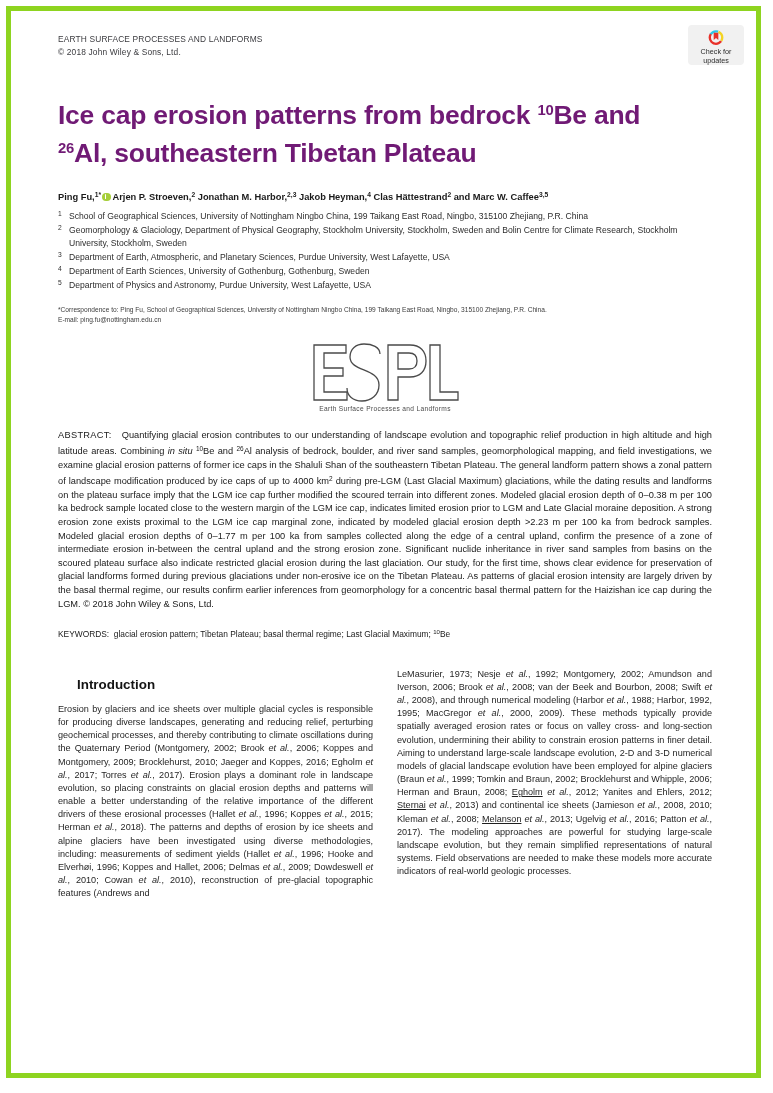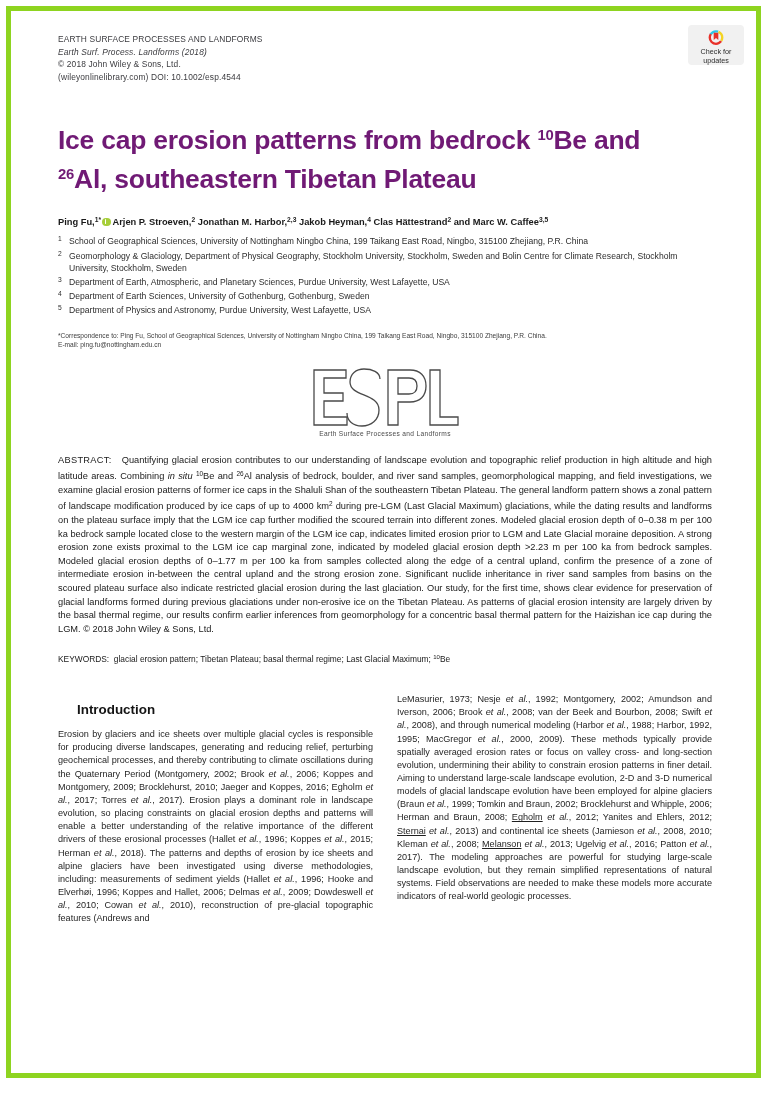--- a/index.html
+++ b/index.html
@@ -199,23 +199,21 @@
   .col-right { padding-top: 2px; }
 </style>
 </head>
 <body>
 
 <div id="page-frame">
   <div id="page-inner">
 
     <div class="journal-head">
       <span class="jh-line">EARTH SURFACE PROCESSES AND LANDFORMS</span>
-      <span class="jh-line jh-italic">Earth Surf. Process. Landforms (2018)</span>
       <span class="jh-line">© 2018 John Wiley &amp; Sons, Ltd.</span>
-      <span class="jh-line">(wileyonlinelibrary.com) DOI: 10.1002/esp.4544</span>
     </div>
 
     <div id="crossmark">
       <svg class="cm-ring" viewBox="0 0 40 40">
         <circle cx="20" cy="20" r="14.5" fill="none" stroke="#2ec7e8" stroke-width="5.5" stroke-dasharray="22 69" stroke-dashoffset="17" transform="rotate(-90 20 20)"></circle>
         <circle cx="20" cy="20" r="14.5" fill="none" stroke="#f4d423" stroke-width="5.5" stroke-dasharray="24 67" stroke-dashoffset="-6" transform="rotate(-90 20 20)"></circle>
         <circle cx="20" cy="20" r="14.5" fill="none" stroke="#e8312a" stroke-width="5.5" stroke-dasharray="44 47" stroke-dashoffset="-31" transform="rotate(-90 20 20)"></circle>
         <path d="M14.6 8.5 h10.8 v17.2 l-5.4 -4.6 -5.4 4.6 z" fill="#e8312a"></path>
       </svg>
       <div class="cm-text">

